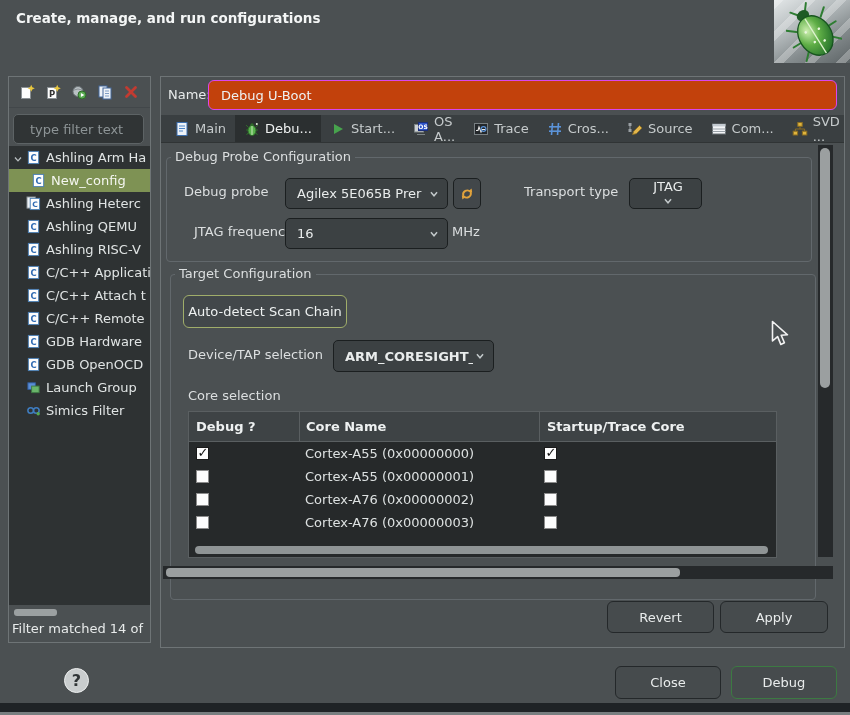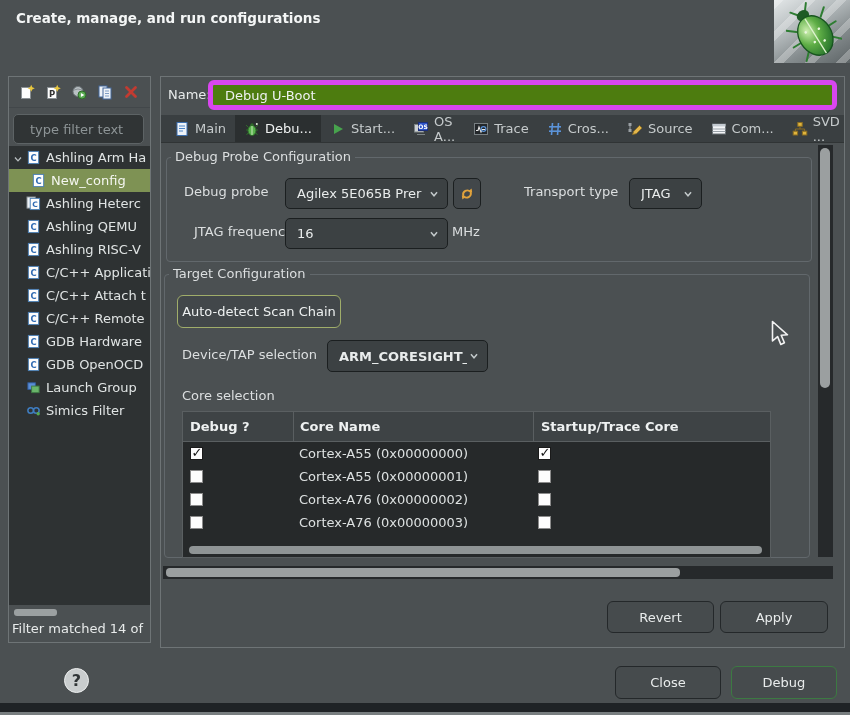--- a/index.html
+++ b/index.html
@@ -45,33 +45,33 @@
   .tree-row.sel { background:#7e9254; color:#f4f6f0; }
   .tree-row.child { padding-left:22px; }
   #tree-hthumb { position:absolute; left:5px; top:532px; width:43px; height:7px;
     background:#9ba0a1; border-radius:3px; }
   #filter-status { position:absolute; left:3px; top:544px; width:137px;
     white-space:nowrap; overflow:hidden; color:#e8ebeb; }
 
   
   .name-label { left:7px; top:10px; color:#e8ebeb; }
   #name-input { position:absolute; left:47px; top:3px; width:629px; height:30px;
-    background:#4d7c0f; border:5px solid #d946ef; border-radius:6px;
+    background:#c2410c; border:1px solid #d946ef; border-radius:6px;
     color:#eef1f1; padding-left:12px; font:13px "DejaVu Sans",sans-serif; outline:none; }
 
   #tabbar { position:absolute; left:0; top:38px; width:683px; height:28px;
     background:#3a3f41; border-bottom:1px solid #303435;
     display:flex; align-items:stretch; padding-left:4px; }
   .tab { display:inline-flex; align-items:center; gap:5px; padding:0 9px; color:#c6cbcc; cursor:default; }
   .tab.active { background:#2b2f30; color:#f0f2f2; }
   .tab svg { width:16px; height:16px; }
 
   .group { position:absolute; border:1px solid #62686c; border-radius:4px; }
   #probe-group  { left:5px; top:80px;  width:646px; height:105px; }
-  #target-group { left:3px; top:197px; width:646px; height:284px; }
+  #target-group { left:9px; top:197px; width:646px; height:326px; }
   .group-title { position:absolute; top:-9px; left:4px; background:#4b5052; padding:0 4px; color:#dcdfe0; }
 
   .flabel { position:absolute; color:#dcdfe0; line-height:20px; }
 
   .combo { position:absolute; background:#3c4143; border:1px solid #1b1f20; border-radius:5px;
     display:flex; align-items:center; color:#e9ecec; padding:0 6px 0 11px; cursor:default; }
   .combo .cval { flex:1; white-space:nowrap; overflow:hidden; }
   .combo .chev { width:14px; height:14px; flex:0 0 14px; }
   .combo .chev svg { width:14px; height:14px; }
 
@@ -470,21 +470,21 @@
             <g fill="none" stroke="#e2a33c" stroke-width="1.9" stroke-linecap="round">
               <path d="M4.2 9.5 A4.2 4.2 0 0 1 11.3 5.7"></path>
               <path d="M11.8 6.5 A4.2 4.2 0 0 1 4.7 10.3"></path>
             </g>
             <polygon points="12.6,2.4 13.2,6.6 9.4,5.2" fill="#e2a33c"></polygon>
             <polygon points="3.4,13.6 2.8,9.4 6.6,10.8" fill="#e2a33c"></polygon>
           </svg>
         </span>
     </div>
     <span class="flabel" style="left:357px; top:24px;">Transport type</span>
-    <div class="combo" style="left:462px; top:20px; width:73px; height:31px;">
+    <div class="combo" style="left:462px; top:20px; width:73px; height:31px;flex-direction:column;">
       <span class="cval">JTAG</span>
       <span class="chev"><svg viewBox="0 0 16 16">
             <polyline points="4.5,6 8,10 11.5,6" fill="none" stroke="#c3c9cb" stroke-width="1.7"></polyline>
           </svg></span>
     </div>
     <span class="flabel" style="left:27px; top:64px;">JTAG frequency</span>
     <div class="combo" style="left:118px; top:60px; width:163px; height:31px;">
       <span class="cval">16</span>
       <span class="chev"><svg viewBox="0 0 16 16">
             <polyline points="4.5,6 8,10 11.5,6" fill="none" stroke="#c3c9cb" stroke-width="1.7"></polyline>

